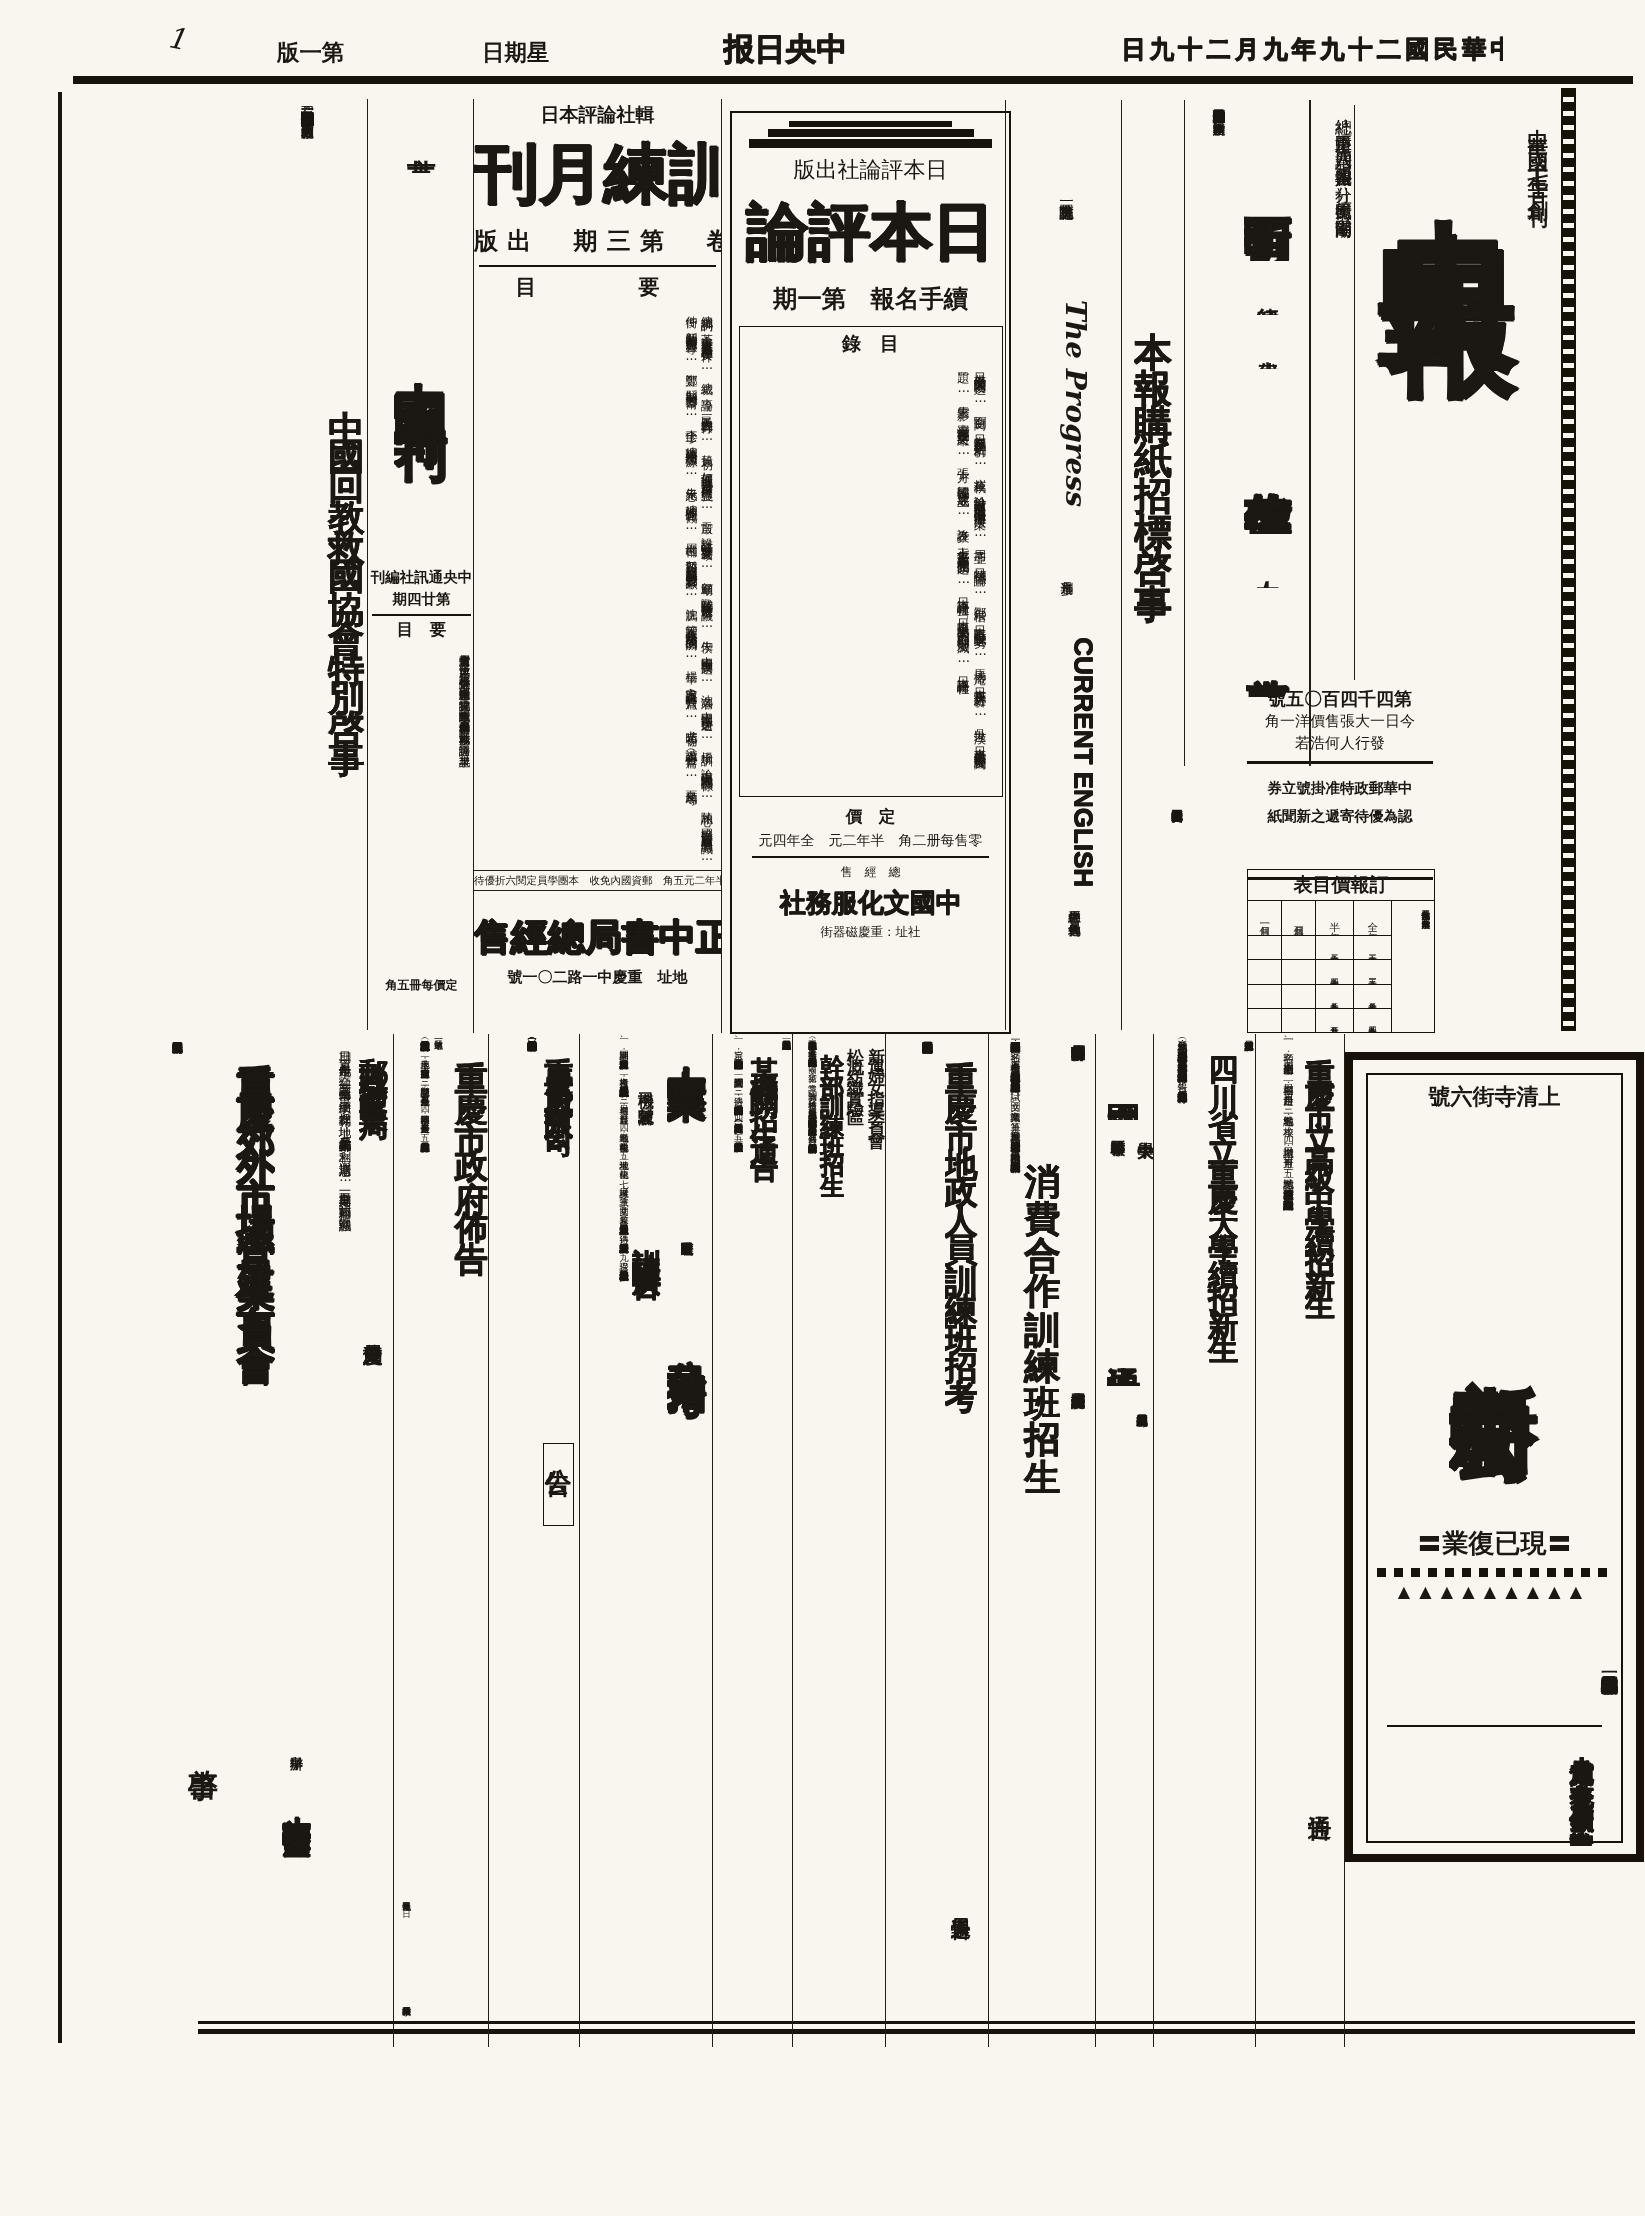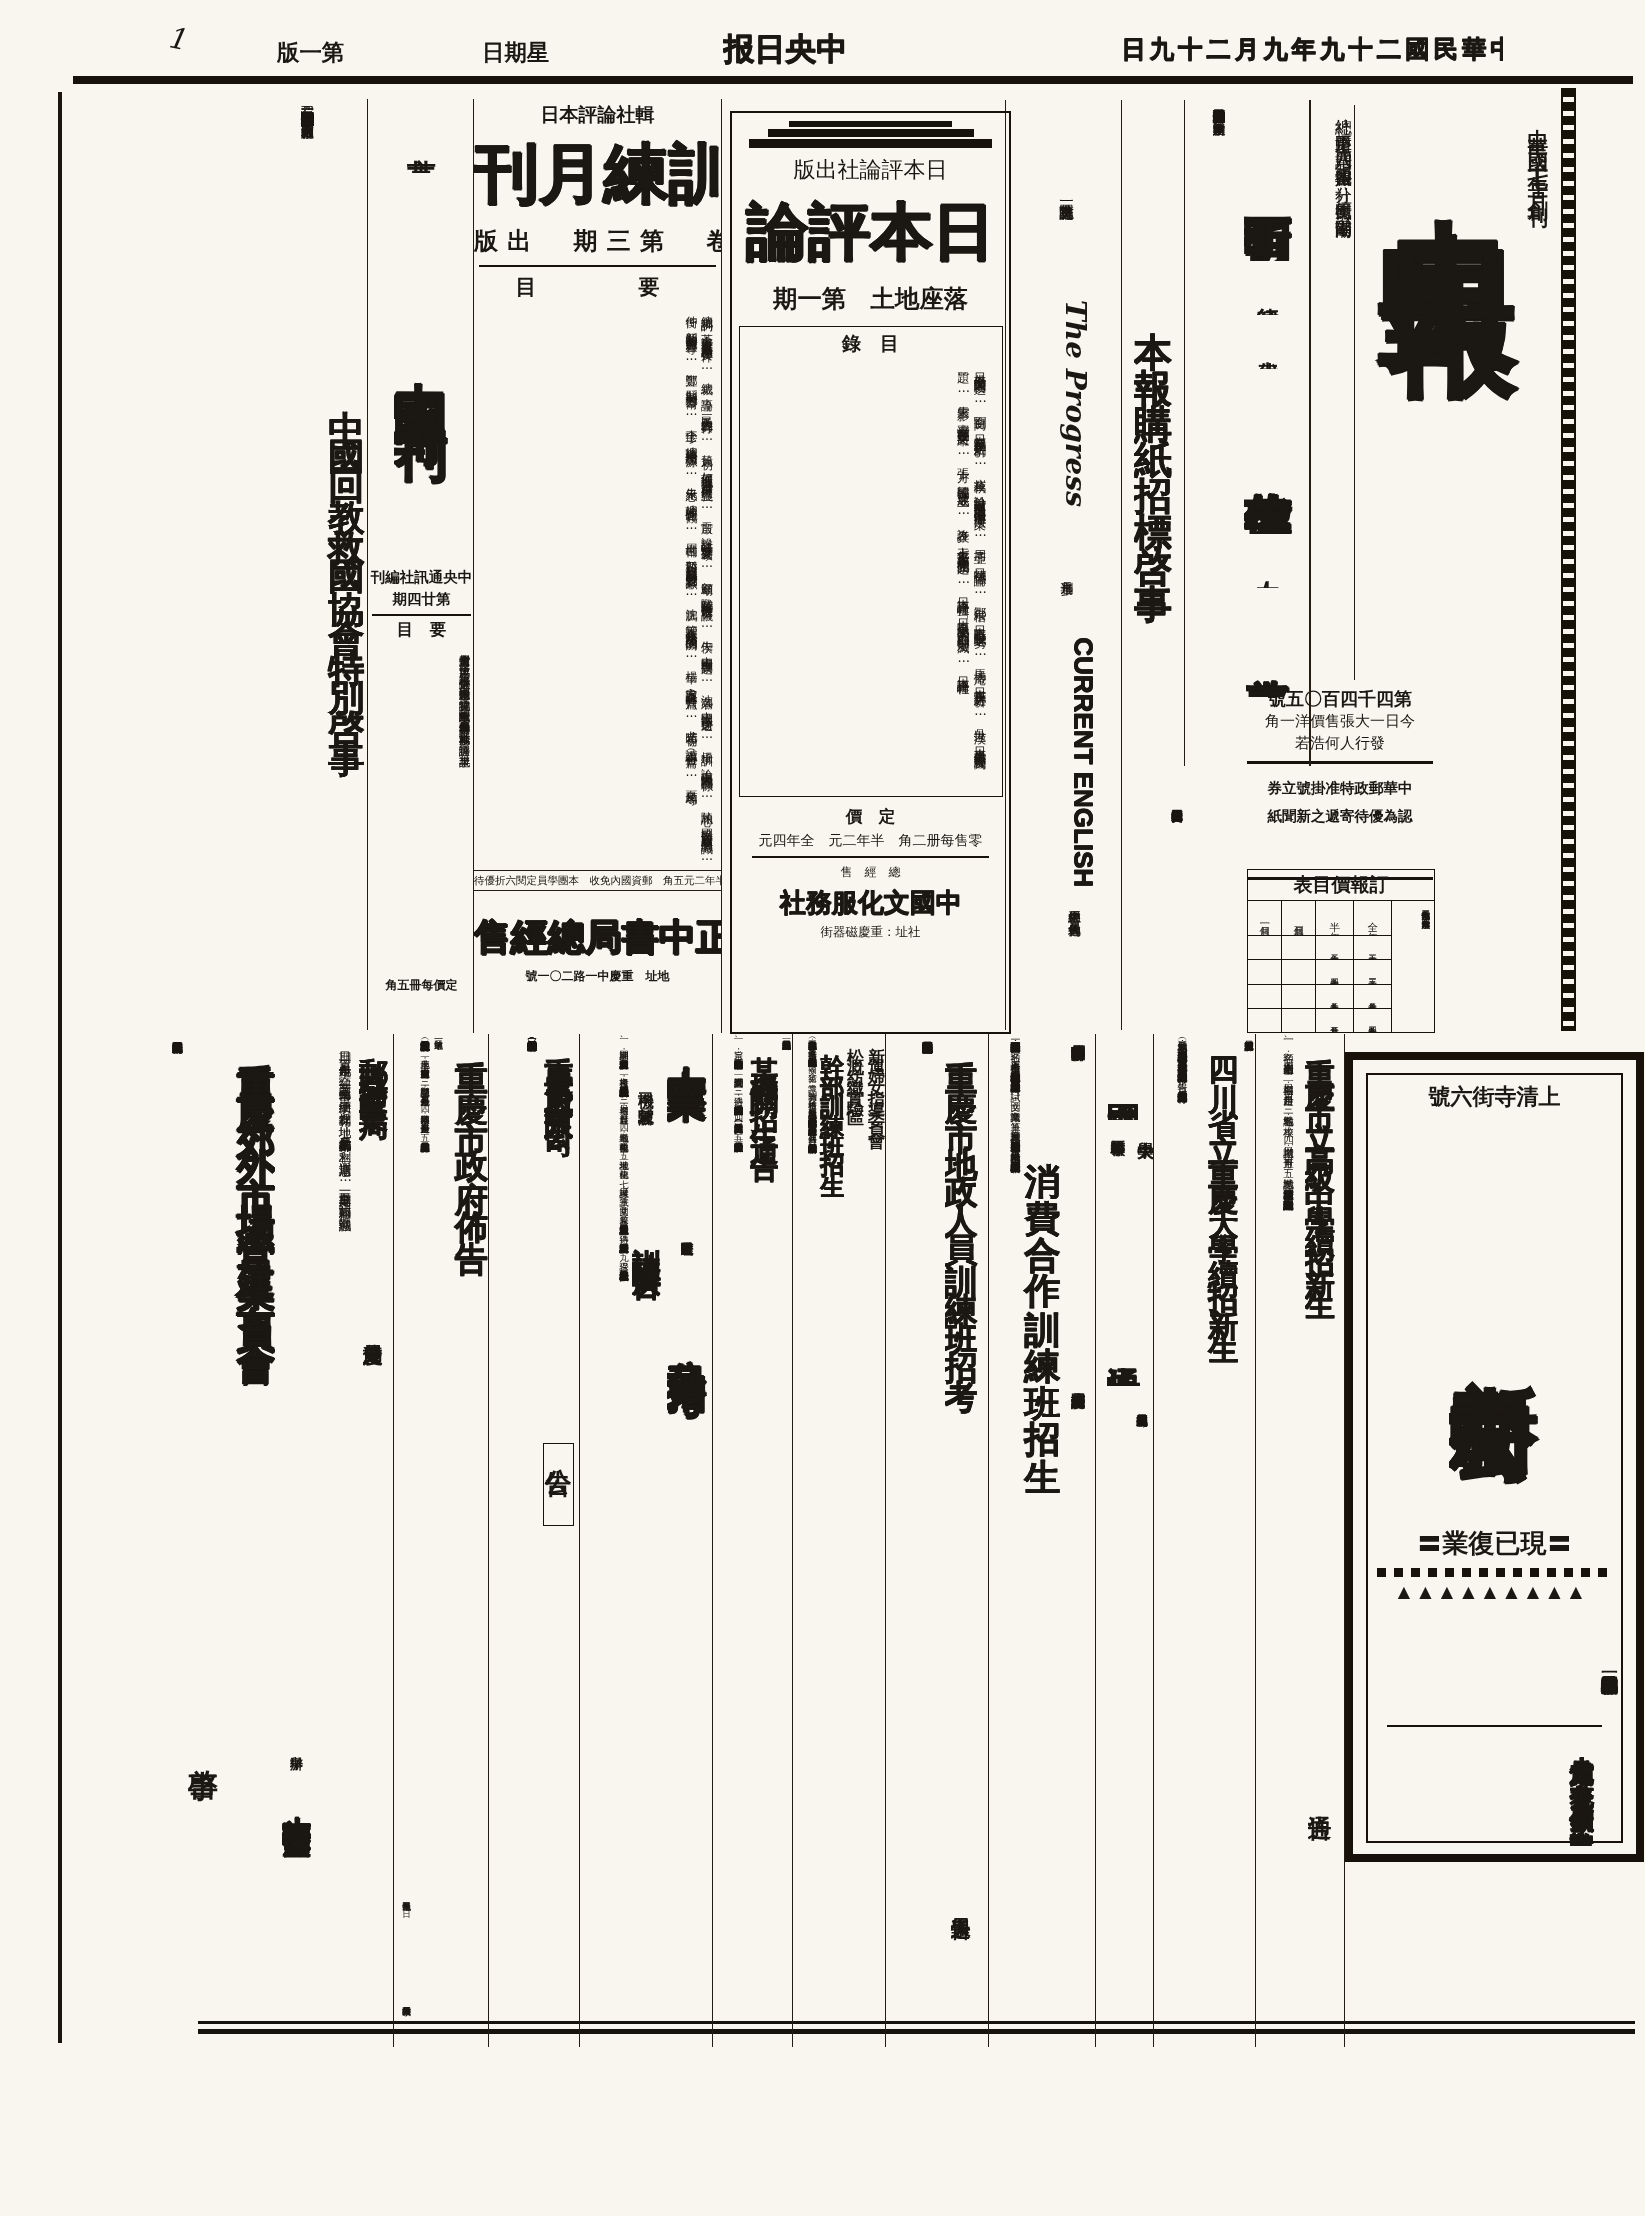--- a/index.html
+++ b/index.html
@@ -116,21 +116,21 @@
     <div class="lat ctr fat2" style="width:73px;height:264px;font-size:26px;font-weight:bold;font-family:'Liberation Sans',sans-serif;margin:9.2px auto 0;">CURRENT ENGLISH</div>
     <div class="v" style="width:40px;height:132px;font-size:12.5px;margin:6.6px auto 0;">正中書局總經售　各地各大書局均代售</div>
   </div>
 
   <div class="abs boxed" style="left:730px;top:111px;width:264px;height:908px;padding:5.3px 6.6px;">
     <div class="bar" style="width:62%;height:6px;"></div>
     <div class="bar" style="width:78%;height:7.3px;"></div>
     <div class="bar" style="width:92%;height:8.6px;"></div>
     <div class="rtl ctr" style="font-size:22px;margin-top:6.6px;font-weight:normal;">版出社論評本日</div>
     <div class="rtl ctr fat" style="font-size:62px;font-weight:bold;margin-top:5.3px;">論評本日</div>
-    <div class="rtl ctr" style="font-size:24.4px;font-weight:bold;margin-top:9.2px;">期一第　土地座落</div>
+    <div class="rtl ctr" style="font-size:24.4px;font-weight:bold;margin-top:9.2px;">期一第　報名手續</div>
     <div class="boxed" style="border-width:1.3px;margin-top:10.5px;height:461px;padding:4px;">
       <div class="rtl ctr" style="font-size:19px;font-weight:bold;">錄　目</div>
       <div class="v dots" style="width:235px;height:414px;font-size:12.5px;margin:5.3px auto 0;line-height:1.35;">日本外交與內閣更迭……劉百閔　日本新黨運動之剖析……崔萬秋　論針對日本而通過的美國兩洋海軍法案……周子亞　日德關係論……鄒宗楷　日本戰時金融之現勢……馬博庵　日本煤荒之分析……吳世漢　日本米穀供需與食糧問題……朱雲影　臺灣光復運動之將來……張十方　韓國獨立黨之成立……許孝炎　七十三年來日本各報的生死問題……日本評論社輯　日本「戰爭文學」的「窮則變」「變則滅」……日本評論社輯</div>
     </div>
     <div class="rtl ctr" style="font-size:16.5px;font-weight:bold;margin-top:9.2px;">價　定</div>
     <div class="rtl ctr" style="font-size:14px;margin-top:4px;">元四年全　元二年半　角二册每售零</div>
     <div class="rule-h" style="width:90%;height:1.3px;margin:6.6px auto;"></div>
     <div class="rtl ctr" style="font-size:12px;">售　經　總</div>
     <div class="rtl ctr fat2" style="font-size:26px;font-weight:bold;margin-top:4px;">社務服化文國中</div>
     <div class="rtl ctr" style="font-size:12.5px;margin-top:4px;">街器磁慶重：址社</div>
@@ -138,21 +138,21 @@
 
   <div class="abs thin-l thin-r" style="left:473px;top:99px;width:247px;height:931px;padding-top:2.6px;">
     <div class="rtl ctr" style="font-size:19px;font-weight:bold;">日本評論社輯</div>
     <div class="rtl ctr fat" style="font-size:65px;font-weight:bold;margin-top:2.6px;">刊月練訓</div>
     <div class="rtl ctr" style="font-size:24px;font-weight:bold;margin-top:6.6px;letter-spacing:9.2px;">版出　期三第　卷一第</div>
     <div class="rule-h" style="width:96%;height:2.6px;margin:8px auto 0;"></div>
     <div class="rtl ctr" style="font-size:21px;font-weight:bold;margin-top:5.3px;letter-spacing:20px;">目　　要</div>
     <div class="v dots" style="width:240px;height:560px;font-size:12px;margin-top:5.3px;line-height:1.3;">總裁訓詞　革命辦事應有之基本精神與要件……總裁　專論　三民主義的實行……黃旭初　如何推行地方自治及實行三民主義……雷殷　設計與執行方案之要領……顧翊羣　戰時關稅應改進芻議……朱偰　中國糧食問題……沈宗瀚　中國鐵路之前途……楊承訓　論中央與地方的關係……陳柏心　國民對於憲政應有的認識……伍仲衡　新縣制的實施與督導……鄭豐　縣制與地方警衛……李士珍　總理政治思想探源……朱元懋　總理的進化觀……周世輔　對於四川實施新縣制之幾點貢獻……沈鵬　管訓教合一政治建設的回溯……楊華　方案設計選輯（六篇）……尤晴初等　讀書心得（三篇）……夏順均等</div>
     <div class="rtl ctr" style="font-size:10.5px;margin-top:4px;border-top:1.3px solid #241d14;border-bottom:1.3px solid #241d14;padding:2.6px 0;">待優折六閱定員學團本　收免內國資郵　角五元二年半　元五年全定預　角五冊每</div>
     <div class="rtl ctr fat" style="font-size:37px;font-weight:bold;margin-top:22px;">售經總局書中正</div>
-    <div class="rtl ctr" style="font-size:12px;font-weight:bold;margin-top:5.3px;">號一〇二路一中慶重　址地</div>
+    <div class="rtl ctr" style="font-size:15px;font-weight:bold;margin-top:5.3px;">號一〇二路一中慶重　址地</div>
   </div>
 
   <div class="abs thin-l" style="left:367px;top:99px;width:107px;height:931px;">
     <div class="vh ctr" style="font-size:29px;height:74px;margin:0 auto;">英文</div>
     <div class="vh fat ctr" style="font-size:55px;height:382px;margin:4px auto 0;letter-spacing:12px;">中國半月刊</div>
     <div class="rtl ctr" style="font-size:14.5px;font-weight:bold;margin-top:9.2px;">刊編社訊通央中</div>
     <div class="rtl ctr" style="font-size:14.5px;font-weight:bold;margin-top:2.6px;">期四廿第</div>
     <div class="rule-h" style="width:92%;height:2px;margin:5.3px auto 0;"></div>
     <div class="rtl ctr" style="font-size:16.5px;font-weight:bold;margin-top:2.6px;">目　要</div>
     <div class="v" style="width:100px;height:330px;font-size:11.2px;margin:5.3px auto 0;line-height:1.35;">貴州省實業之發展　英日天津協定　得不償失之敵僞暴行　韓國志士復國運動　記雷鳴遠神父　敵人壟斷華北市場　本年最初四個月之對外貿易　宜沙及桂南戰事　評論選輯　半月大事記</div>

